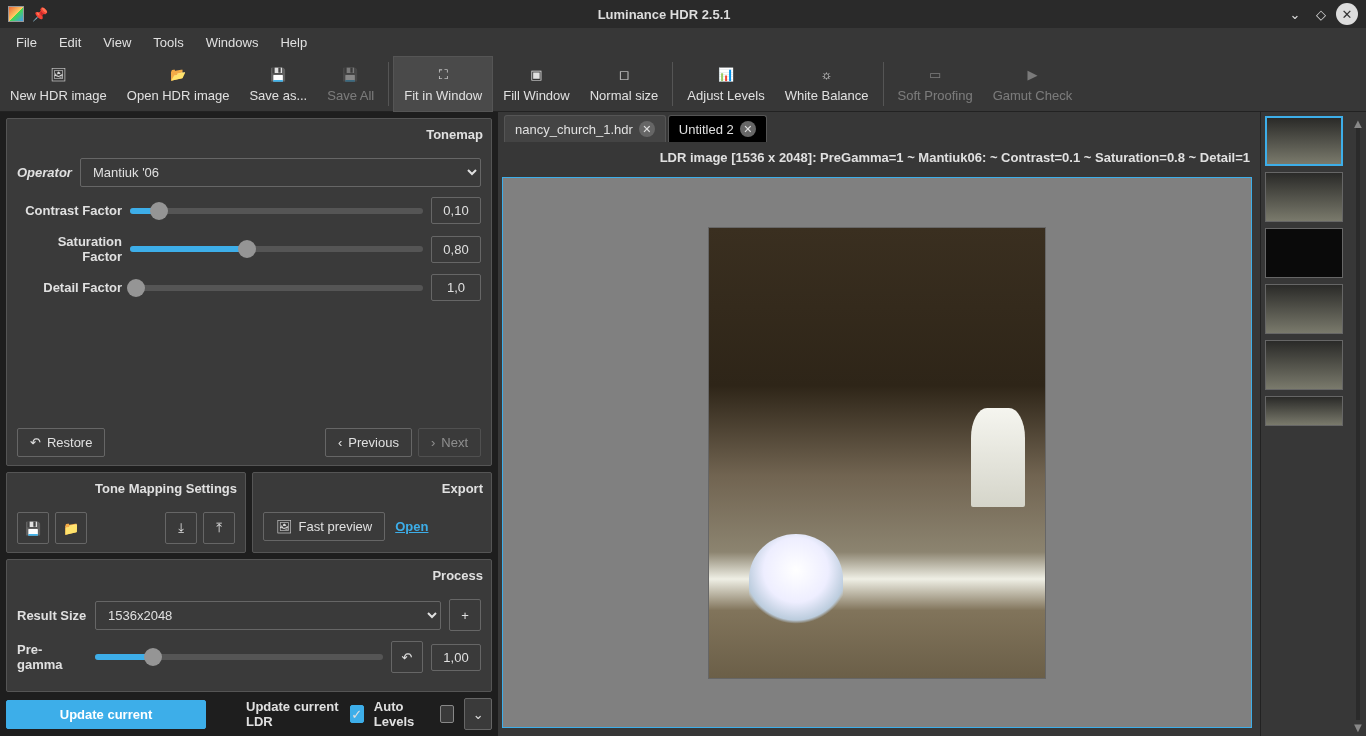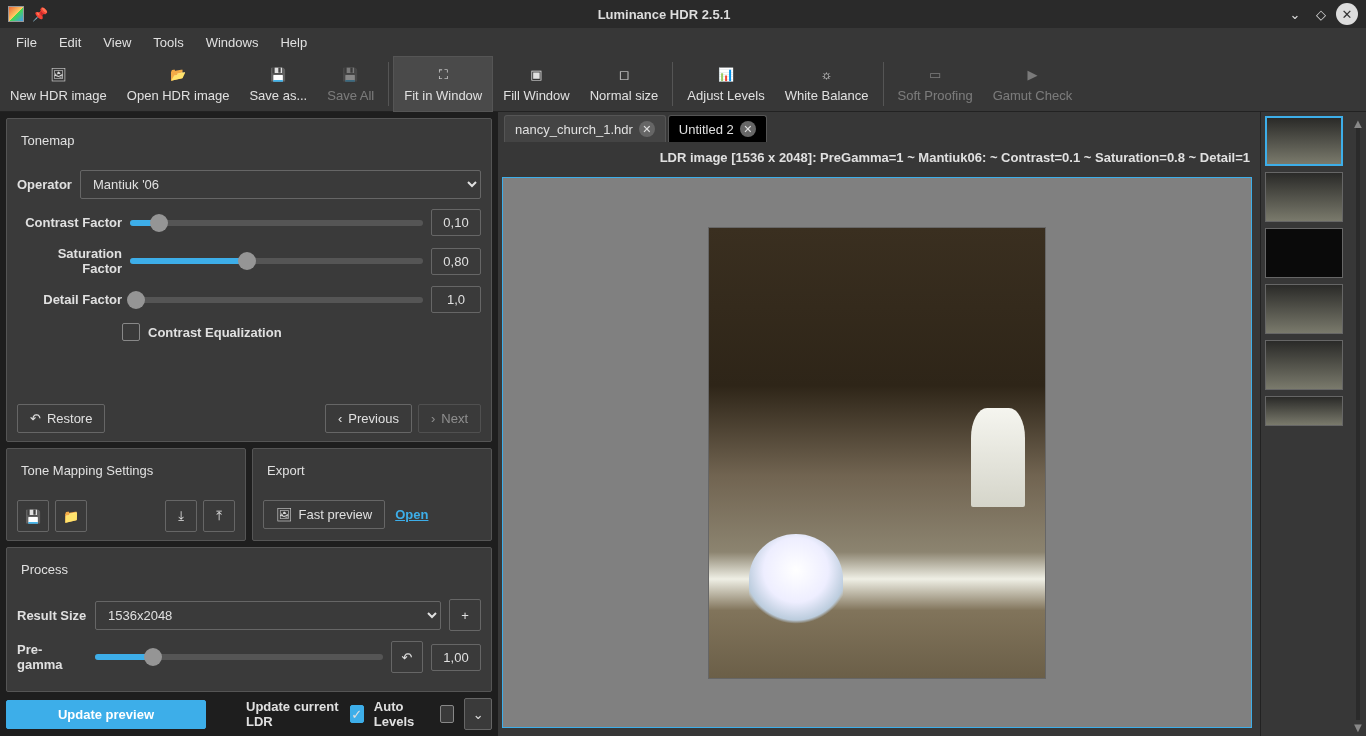--- a/index.html
+++ b/index.html
@@ -14,21 +14,21 @@
 .menubar span { padding:4px 10px; cursor:default;}
 .toolbar { height:56px; background:#373737; display:flex; align-items:center; padding:0; border-bottom:1px solid #222;}
 .tbtn { display:flex; flex-direction:column; align-items:center; justify-content:center; height:56px; padding:0 10px; gap:3px;}
 .tbtn.active { background:#4a4a4a; border:1px solid #555;}
 .tbtn.dim { opacity:.4;}
 .tbtn svg,.tbtn .glyph { width:20px; height:20px; display:flex; align-items:center; justify-content:center;}
 .tsep { width:1px; height:44px; background:#555; margin:0 4px;}
 .main { flex:1; display:flex; overflow:hidden;}
 .left { width:498px; display:flex; flex-direction:column; gap:6px; padding:6px; overflow:hidden;}
 .panel { border:1px solid #555; background:#3a3a3a; border-radius:2px;}
-.panel-title { text-align:left; padding:14px; font-weight:400;}
+.panel-title { text-align:right; padding:8px; font-weight:700;}
 .panel-body { padding:8px 10px;}
 .row { display:flex; align-items:center; gap:8px; margin-bottom:10px;}
 .row .lbl { width:105px; text-align:right; font-weight:600;}
 select { background:#3a3a3a; color:#e0e0e0; border:1px solid #666; padding:5px 8px; flex:1; border-radius:2px;}
 .slider { position:relative; height:6px; background:#555; border-radius:3px; flex:1;}
 .slider .fill { position:absolute; left:0; top:0; bottom:0; background:#3daee9; border-radius:3px;}
 .slider .thumb { position:absolute; width:18px; height:18px; background:#959595; border-radius:50%; top:-6px; transform:translateX(-50%);}
 .numbox { width:50px; padding:5px; text-align:center; background:#3a3a3a; border:1px solid #666; color:#e0e0e0; border-radius:2px;}
 .chk { width:18px; height:18px; border:1px solid #888; background:#3a3a3a; border-radius:2px; display:inline-flex; align-items:center; justify-content:center;}
 .chk.on { background:#3daee9; border-color:#3daee9;}
@@ -128,21 +128,21 @@
     </div>
 </div>
 
 <div class="main">
 
   <div class="left">
     <div class="panel" style="flex:1;display:flex;flex-direction:column;">
       <div class="panel-title">Tonemap</div>
       <div class="panel-body" style="flex:1;display:flex;flex-direction:column;">
         <div class="row">
-          <span class="lbl" style="width:55px;text-align:left;">Operator</span>
+          <span class="lbl" style="width:55px;text-align:left;font-style:italic;">Operator</span>
           <select><option>Mantiuk '06</option></select>
         </div>
         <div id="sliders">
             <div class="row">
      <span class="lbl">Contrast Factor</span>
      <div class="slider">
                 <div class="fill" style="width:10%"></div>
                 <div class="thumb" style="left:10%"></div>
               </div>
      <input class="numbox" value="0,10" style="">
@@ -157,24 +157,20 @@
    </div>
             <div class="row">
      <span class="lbl">Detail Factor</span>
      <div class="slider">
                 <div class="fill" style="width:2%"></div>
                 <div class="thumb" style="left:2%"></div>
               </div>
      <input class="numbox" value="1,0" style="">
    </div>
           </div>
-        <div class="row" style="margin-left:105px;">
-          <span class="chk"></span>
-          <span style="font-weight:600;">Contrast Equalization</span>
-        </div>
         <div style="flex:1"></div>
         <div style="display:flex;gap:6px;">
           <div class="btn">
               <span>↶</span>
               <span>Restore</span>
             </div>
           <div style="flex:1"></div>
           <div class="btn">
               <span>‹</span>
               <span>Previous</span>
@@ -236,21 +232,21 @@
             </div>
           <div class="btn icon">
               <span>↶</span>
             </div>
           <input class="numbox" value="1,00" style="">
         </div>
       </div>
     </div>
 
     <div style="display:flex;gap:10px;align-items:center;">
-      <div class="btn primary" style="flex:0 0 200px;justify-content:center;">Update preview</div>
+      <div class="btn primary" style="flex:0 0 200px;justify-content:center;">Update current</div>
       <span style="font-weight:600;margin-left:30px;">Update current LDR</span>
       <span class="chk on">✓</span>
       <span style="font-weight:600;">Auto Levels</span>
       <span class="chk"></span>
       <div class="btn icon">
           <span>⌄</span>
         </div>
     </div>
   </div>
 

